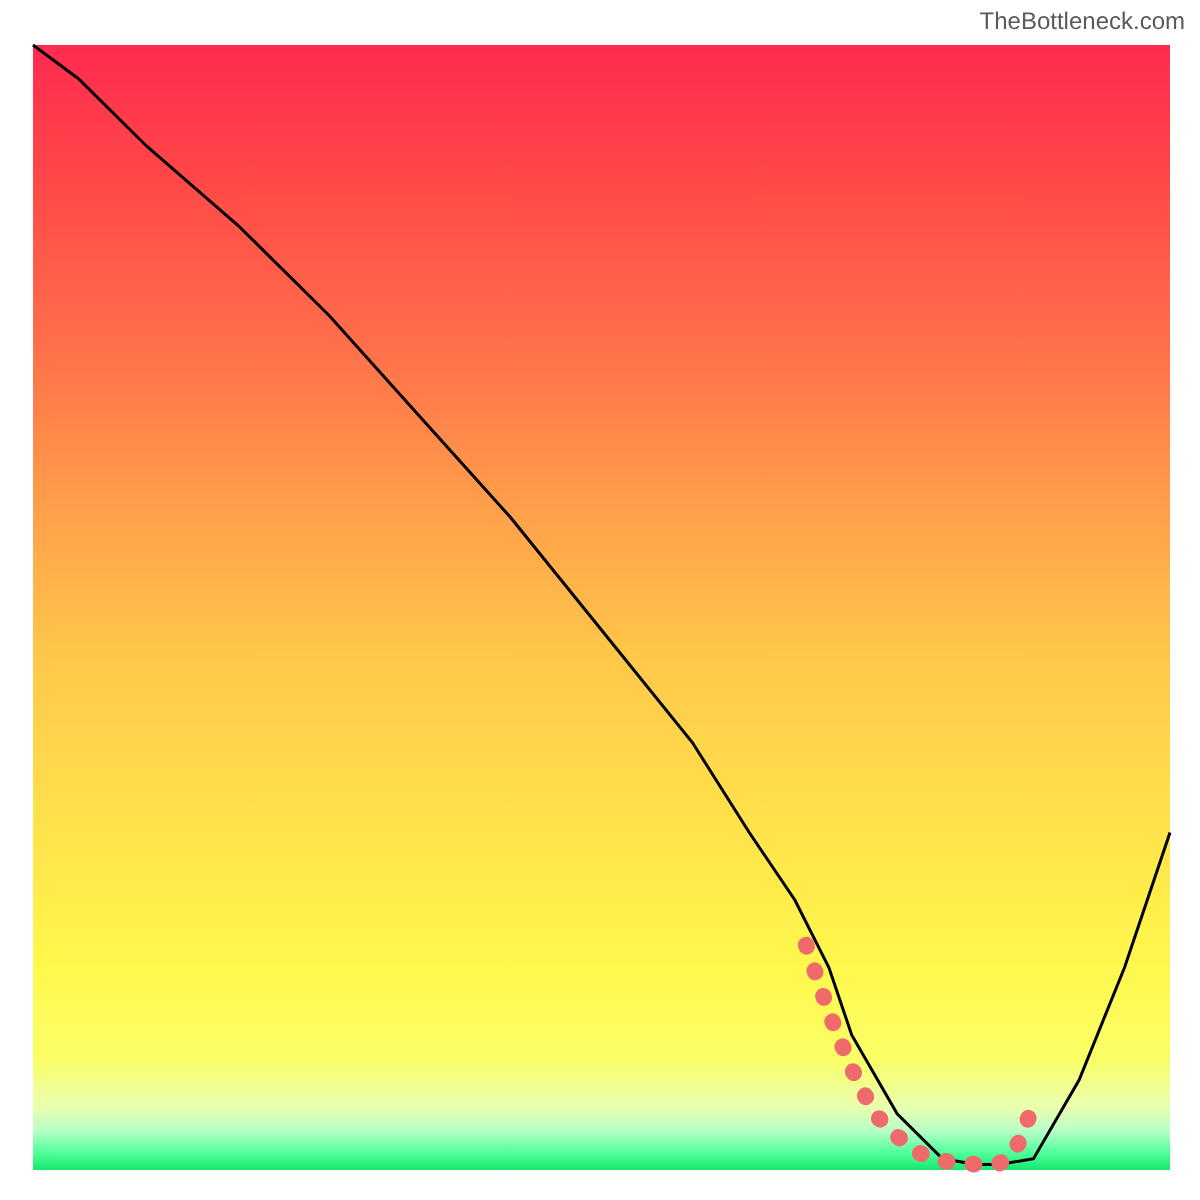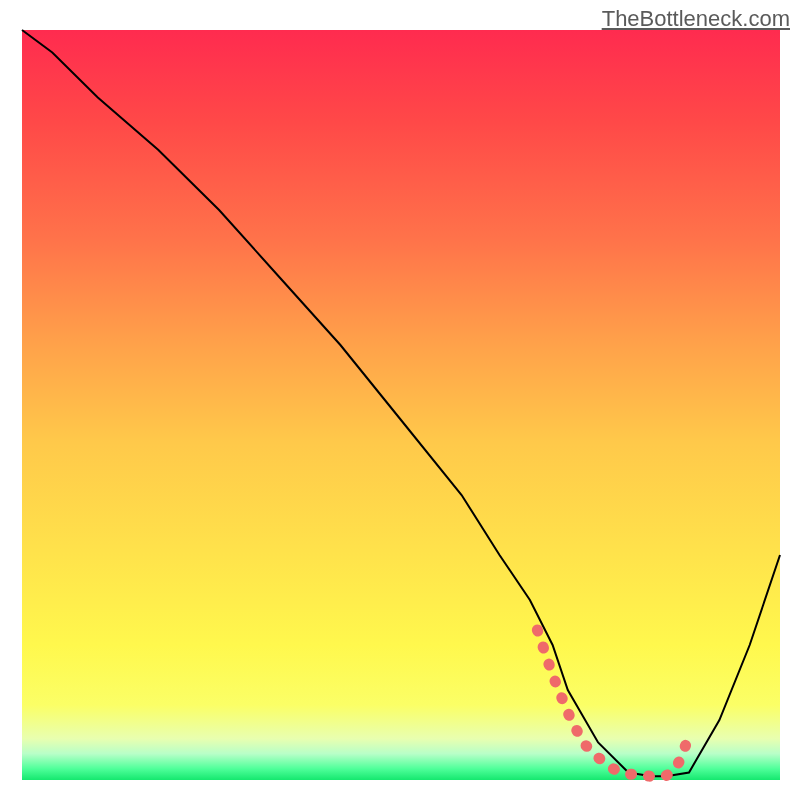--- a/index.html
+++ b/index.html
@@ -14,26 +14,25 @@
   .chart-container {
     position: relative;
     width: 800px;
     height: 800px;
   }
   .watermark {
     position: absolute;
     top: 6px;
     right: 10px;
     color: #5a5a5a;
-    font-size: 22px;
+    font-size: 16px;
     font-weight: 400;
     letter-spacing: 0px;
     z-index: 5;
     user-select: none;
-    text-decoration: underline;
   }
   svg {
     display: block;
   }
 </style>
 </head>
 <body>
 
 <div class="chart-container">
   <div class="watermark">TheBottleneck.com</div>

